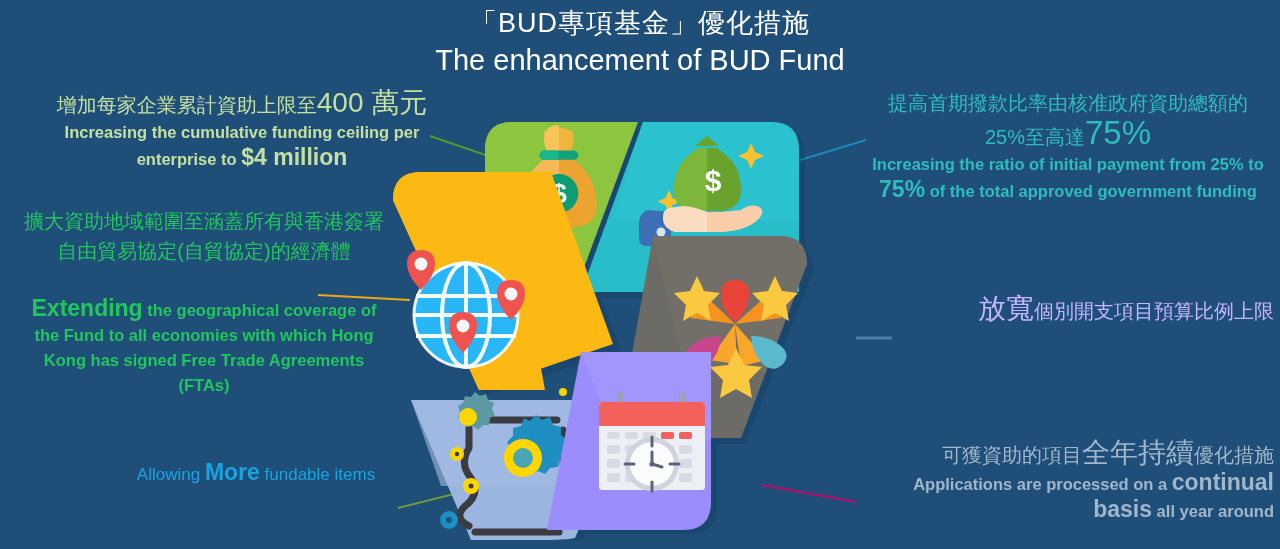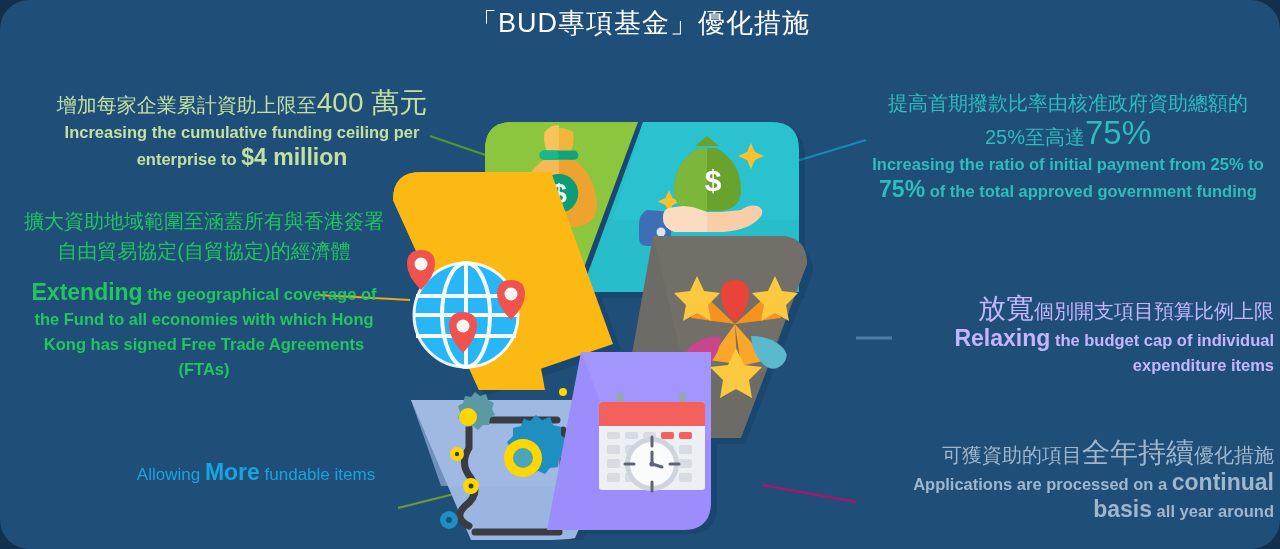--- a/index.html
+++ b/index.html
@@ -7,21 +7,20 @@
   body {
     width:1280px; height:549px;
     font-family:"Liberation Sans","DejaVu Sans",sans-serif;
     overflow:hidden; position:relative;
   }
   #stage {
     position:absolute; inset:0;
     width:1280px; height:549px;
     background:#1f4e79;
     overflow:hidden;
-    border-radius:29px;
   }
 
   
   #title-block {
     position:absolute; left:0; top:6px; width:1280px;
     text-align:center; color:#ffffff;
   }
   #title-zh { font-size:27px; font-weight:400; letter-spacing:1px; line-height:34px; }
   #title-en { font-size:29px; font-weight:400; line-height:38px; margin-top:1px; }
 
@@ -43,38 +42,39 @@
   .c-muted  { color:#9fb6cb; }
 
   
   #callout-ceiling     { left:24px;  top:88px;  width:436px; }
   #callout-geo         { left:24px;  top:206px; width:360px; }
   #callout-more        { left:86px;  top:460px; width:340px; text-align:center; }
   #callout-ratio       { left:868px; top:88px;  width:400px; }
   #callout-relax       { left:862px; top:294px; width:412px; text-align:right; }
   #callout-continual   { left:860px; top:438px; width:414px; text-align:right; }
 
-  #callout-geo .en { margin-top:14px; }
+  #callout-geo .en { margin-top:30px; }
   #callout-more .zh { font-size:19px; }
   #callout-more .en { font-size:17px; font-weight:400; }
 
   
   #connectors { position:absolute; inset:0; width:1280px; height:549px; pointer-events:none; }
 
   
   #wheel { position:absolute; left:385px; top:100px; width:510px; height:440px; }
   #wheel svg { display:block; }
 </style>
 </head>
 <body>
 
 <div id="stage">
 
   <div id="title-block">
     <div id="title-zh">「BUD專項基金」優化措施</div>
+    <div id="title-en">The enhancement of BUD Fund</div>
   </div>
 
   <svg id="connectors" viewBox="0 0 1280 549">
     <line x1="430" y1="136" x2="500" y2="160" stroke="#4f9a2f" stroke-width="2"></line>
     <line x1="318" y1="295" x2="410" y2="300" stroke="#eaa81b" stroke-width="2"></line>
     <line x1="398" y1="508" x2="482" y2="487" stroke="#6f9a3a" stroke-width="2"></line>
     <line x1="790" y1="163" x2="866" y2="140" stroke="#1b88b5" stroke-width="2"></line>
     <line x1="856" y1="338" x2="892" y2="338" stroke="#4e7ca8" stroke-width="3"></line>
     <line x1="762" y1="485" x2="856" y2="502" stroke="#a2186e" stroke-width="2.5"></line>
   </svg>
@@ -309,21 +309,20 @@
     <span class="ln en"><span>Allowing </span><span class="bigb">More</span><span> fundable items</span></span>
   </div>
 
   <div class="callout c-teal" id="callout-ratio">
     <span class="ln zh"><span>提高首期撥款比率由核准政府資助總額的25%至高達</span><span class="huge">75%</span></span>
     <span class="ln en"><span>Increasing the ratio of initial payment from 25% to </span><span class="bigb">75%</span><span> of the total approved government funding</span></span>
   </div>
 
   <div class="callout c-white" id="callout-relax">
     <span class="ln zh"><span class="big">放寬</span><span>個別開支項目預算比例上限</span></span>
-    <span class="ln en"><span class="bigb">Relaxing</span><span> the budget cap of individual expenditure items</span></span>
   </div>
 
   <div class="callout c-muted" id="callout-continual">
     <span class="ln zh"><span>可獲資助的項目</span><span class="big">全年持續</span><span>優化措施</span></span>
     <span class="ln en"><span>Applications are processed on a </span><span class="bigb">continual basis</span><span> all year around</span></span>
   </div>
 
 </div>
 
 </body></html>

